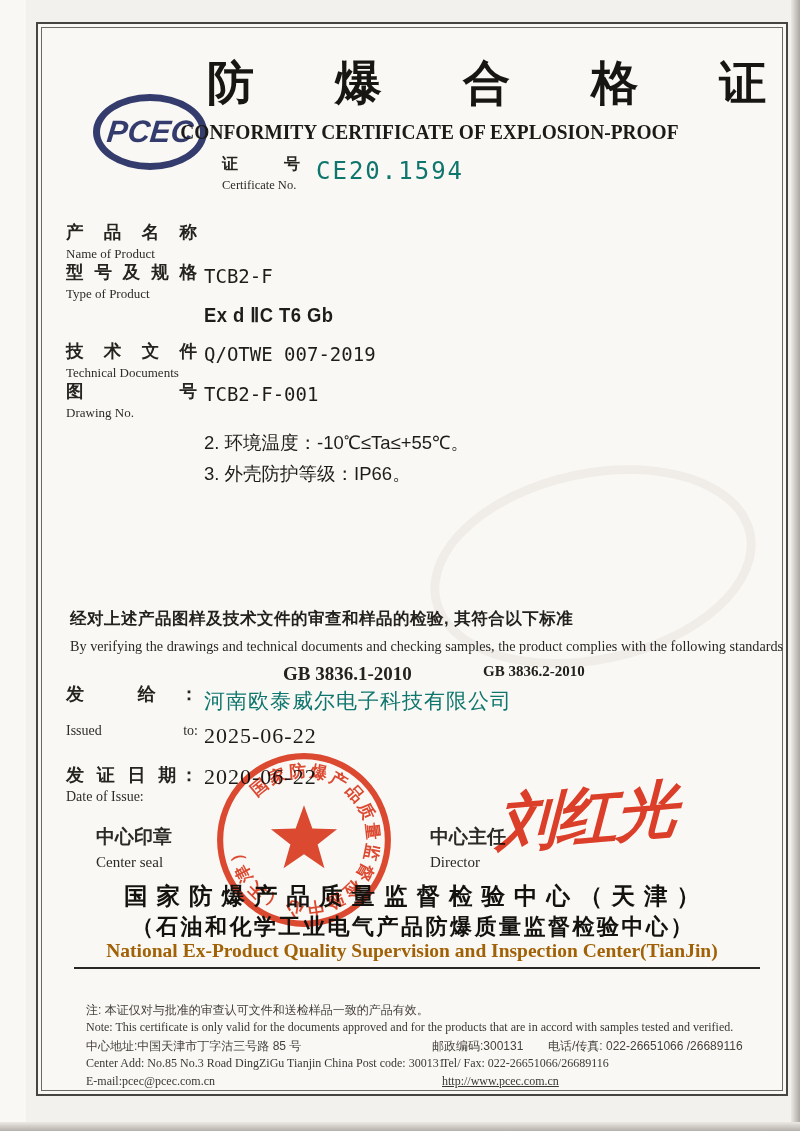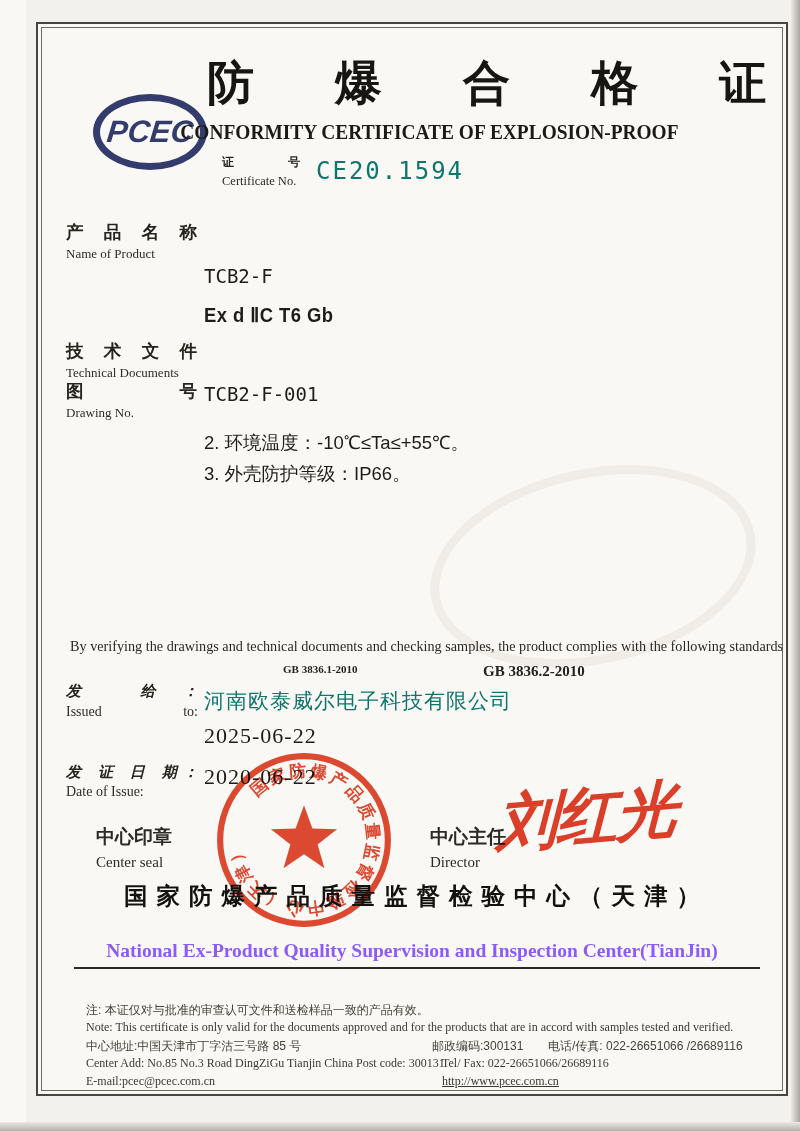--- a/index.html
+++ b/index.html
@@ -47,21 +47,21 @@
     letter-spacing:34px; text-indent:34px; white-space:nowrap;
   }
   .subtitle {
     position:absolute; left:135px; top:97px; width:490px;
     text-align:center; font-family:"Liberation Serif", serif;
     font-size:20px; font-weight:700; color:#1c1a17; letter-spacing:0px;
     transform:scaleX(0.97); white-space:nowrap;
   }
   .certno-label { position:absolute; left:184px; top:130px; width:78px; }
   .zh-just { display:block; text-align:justify; text-align-last:justify; }
-  .certno-label .zh { font-size:12px; font-weight:600; color:#26241f; }
+  .certno-label .zh { font-size:16px; font-weight:600; color:#26241f; }
   .certno-label .en { font-family:"Liberation Serif", serif; font-size:12.5px; margin-top:3px; white-space:nowrap;}
   .certno-value {
     position:absolute; left:278px; top:133px;
     font-family:"DejaVu Sans Mono", monospace; font-size:24px; letter-spacing:2px;
     color:#0f766e;
   }
 
   
   .flabel { position:absolute; left:28px; width:132px; }
   .flabel .zh { font-size:17.5px; font-weight:600; color:#26241f; letter-spacing:1px;}
@@ -75,27 +75,27 @@
   
   .ghost {
     position:absolute; left:390px; top:445px; width:330px; height:195px;
     border:9px solid rgba(160,152,140,0.10); border-radius:50%;
     transform:rotate(-12deg);
   }
 
   
   .statement-zh { position:absolute; left:32px; top:584px; font-size:16.5px; font-weight:600; color:#24221e; letter-spacing:0.5px;}
   .statement-en { position:absolute; left:32px; top:614px; font-family:"Liberation Serif", serif; font-size:14.5px; color:#2a2825; transform:scaleX(0.98); transform-origin:left; white-space:nowrap;}
-  .std1 { position:absolute; left:245px; top:639px; font-family:"Liberation Serif", serif; font-size:11px; font-weight:600; color:#24221e;}
+  .std1 { position:absolute; left:245px; top:639px; font-family:"Liberation Serif", serif; font-size:19px; font-weight:600; color:#24221e;}
   .std2 { position:absolute; left:445px; top:639px; font-family:"Liberation Serif", serif; font-size:15px; font-weight:600; color:#24221e;}
 
   
   .row-label { position:absolute; left:28px; width:132px; }
-  .row-label .zh { font-size:15px; font-weight:600; color:#26241f;font-style:italic;}
-  .row-label .en { font-family:"Liberation Serif", serif; font-size:14px; margin-top:3px; color:#2e2c29; white-space:nowrap;}
+  .row-label .zh { font-size:18px; font-weight:600; color:#26241f;}
+  .row-label .en { font-family:"Liberation Serif", serif; font-size:14px; margin-top:17px; color:#2e2c29; white-space:nowrap;}
   .issued-value { position:absolute; left:166px; top:663px; font-size:21px; font-weight:500; letter-spacing:1px; color:#0f766e;}
   .date-value { font-family:"Liberation Serif", serif; font-size:22px; letter-spacing:1px; color:#1d1b18; position:absolute; left:166px;}
 
   
   .seal-label { position:absolute; left:58px; top:800px;}
   .seal-label .zh { font-size:19px; font-weight:600;}
   .seal-label .en { font-family:"Liberation Serif", serif; font-size:15px; margin-top:4px;}
   .director-label { position:absolute; left:392px; top:800px;}
   .director-label .zh { font-size:19px; font-weight:600;}
   .director-label .en { font-family:"Liberation Serif", serif; font-size:15px; margin-top:4px;}
@@ -107,21 +107,21 @@
     transform:rotate(-5deg) skewX(-6deg); letter-spacing:-2px;
     mix-blend-mode:multiply; white-space:nowrap;
   }
 
   
   .org1 { position:absolute; left:0; top:856px; width:100%; text-align:center;
     font-size:23.5px; font-weight:800; color:#14120f; letter-spacing:9px; text-indent:9px; white-space:nowrap;}
   .org2 { position:absolute; left:0; top:888px; width:100%; text-align:center;
     font-size:22px; font-weight:800; color:#14120f; letter-spacing:2.5px; text-indent:2.5px; white-space:nowrap;}
   .org3 { position:absolute; left:0; top:916px; width:100%; text-align:center;
-    font-family:"Liberation Serif", serif; font-size:19.5px; font-weight:700; color:#8b5cf6; white-space:nowrap;}
+    font-family:"Liberation Serif", serif; font-size:19.5px; font-weight:700; color:#a16207; white-space:nowrap;}
   .org-rule { position:absolute; left:36px; top:943px; width:686px; height:2px; background:#2b2926; }
 
   
   .footer { position:absolute; left:48px; top:978px; width:672px; font-size:12px; color:#45423c; }
   .footer .frow { position:relative; height:18px; white-space:nowrap; }
   .footer .serif { font-family:"Liberation Serif", serif; color:#3a3833; }
   .fr-abs { position:absolute; top:0; }
   .underlined { text-decoration:underline; }
 </style>
 </head>
@@ -145,42 +145,48 @@
       <span class="zh zh-just">证 号</span>
       <span class="en">Certificate No.</span>
     </div>
     <div class="certno-value">CE20.1594</div>
 
     <div class="flabel" style="top:196px">
       <span class="zh zh-just">产品名称</span>
       <span class="en">Name of Product</span>
     </div>
 
+    <div class="flabel" style="top:236px">
+      <span class="zh zh-just">型号及规格</span>
+      <span class="en">Type of Product</span>
+    </div>
     <div class="fvalue v-mono" style="top:241px">TCB2-F</div>
 
     <div class="fvalue v-marking" style="top:279px">Ex d ⅡC T6 Gb</div>
 
     <div class="flabel" style="top:315px">
       <span class="zh zh-just">技术文件</span>
       <span class="en">Technical Documents</span>
     </div>
+    <div class="fvalue v-mono" style="top:319px">Q/OTWE 007-2019</div>
 
     <div class="flabel" style="top:355px">
       <span class="zh zh-just">图号</span>
       <span class="en">Drawing No.</span>
     </div>
     <div class="fvalue v-mono" style="top:359px">TCB2-F-001</div>
 
     <div class="notes-list">
       <div>2. 环境温度：-10℃≤Ta≤+55℃。</div>
       <div>3. 外壳防护等级：IP66。</div>
     </div>
 
     <div class="ghost"></div>
 
+    <div class="statement-zh">经对上述产品图样及技术文件的审查和样品的检验, 其符合以下标准</div>
     <div class="statement-en">By verifying the drawings and technical documents and checking samples, the product complies with the following standards</div>
     <div class="std1">GB 3836.1-2010</div>
     <div class="std2">GB 3836.2-2010</div>
 
     <div class="row-label" style="top:658px">
       <span class="zh zh-just">发 给：</span>
       <span class="en zh-just">Issued to:</span>
     </div>
     <div class="issued-value">河南欧泰威尔电子科技有限公司</div>
 
@@ -210,20 +216,21 @@
       </g>
     </svg>
 
     <div class="director-label">
       <div class="zh">中心主任</div>
       <div class="en">Director</div>
     </div>
     <div class="signature">刘红光</div>
 
     <div class="org1">国家防爆产品质量监督检验中心（天津）</div>
+    <div class="org2">（石油和化学工业电气产品防爆质量监督检验中心）</div>
     <div class="org3">National Ex-Product Quality Supervision and Inspection Center(TianJin)</div>
     <div class="org-rule"></div>
 
     <div class="footer">
       <div class="frow" style="height:18px">
         <span class="fr-abs" style="left:0">注: 本证仅对与批准的审查认可文件和送检样品一致的产品有效。</span>
       </div>
       <div class="frow" style="height:18px">
         <span class="fr-abs serif" style="left:0">Note: This certificate is only valid for the documents approved and for the products that are in accord with samples tested and verified.</span>
       </div>

